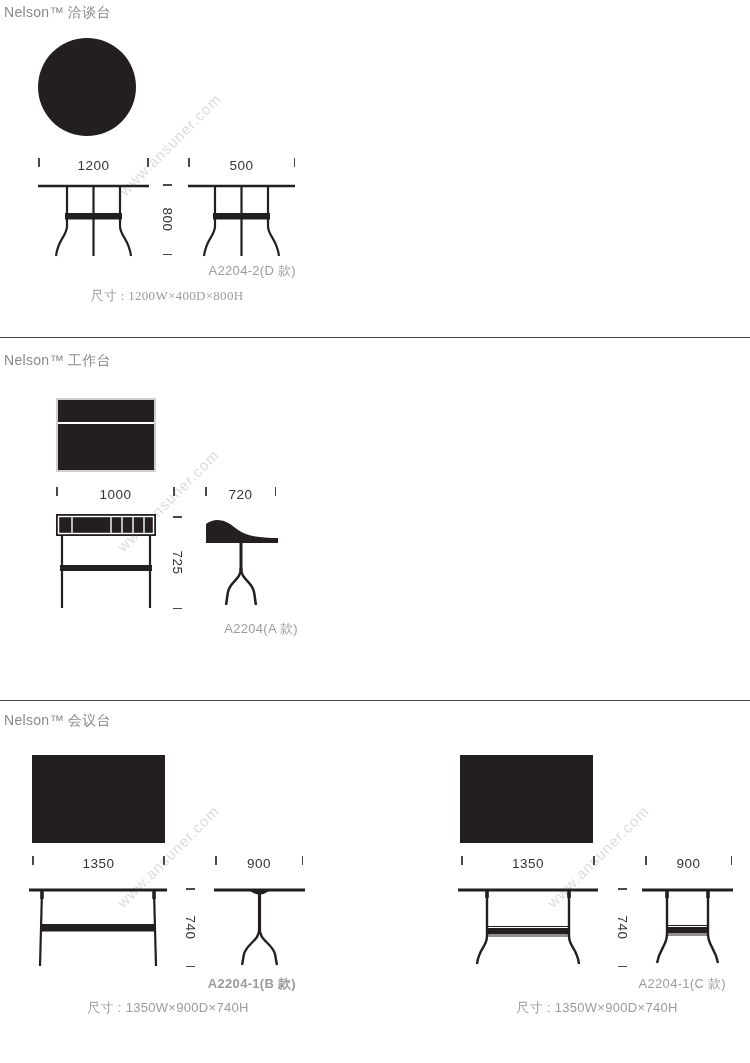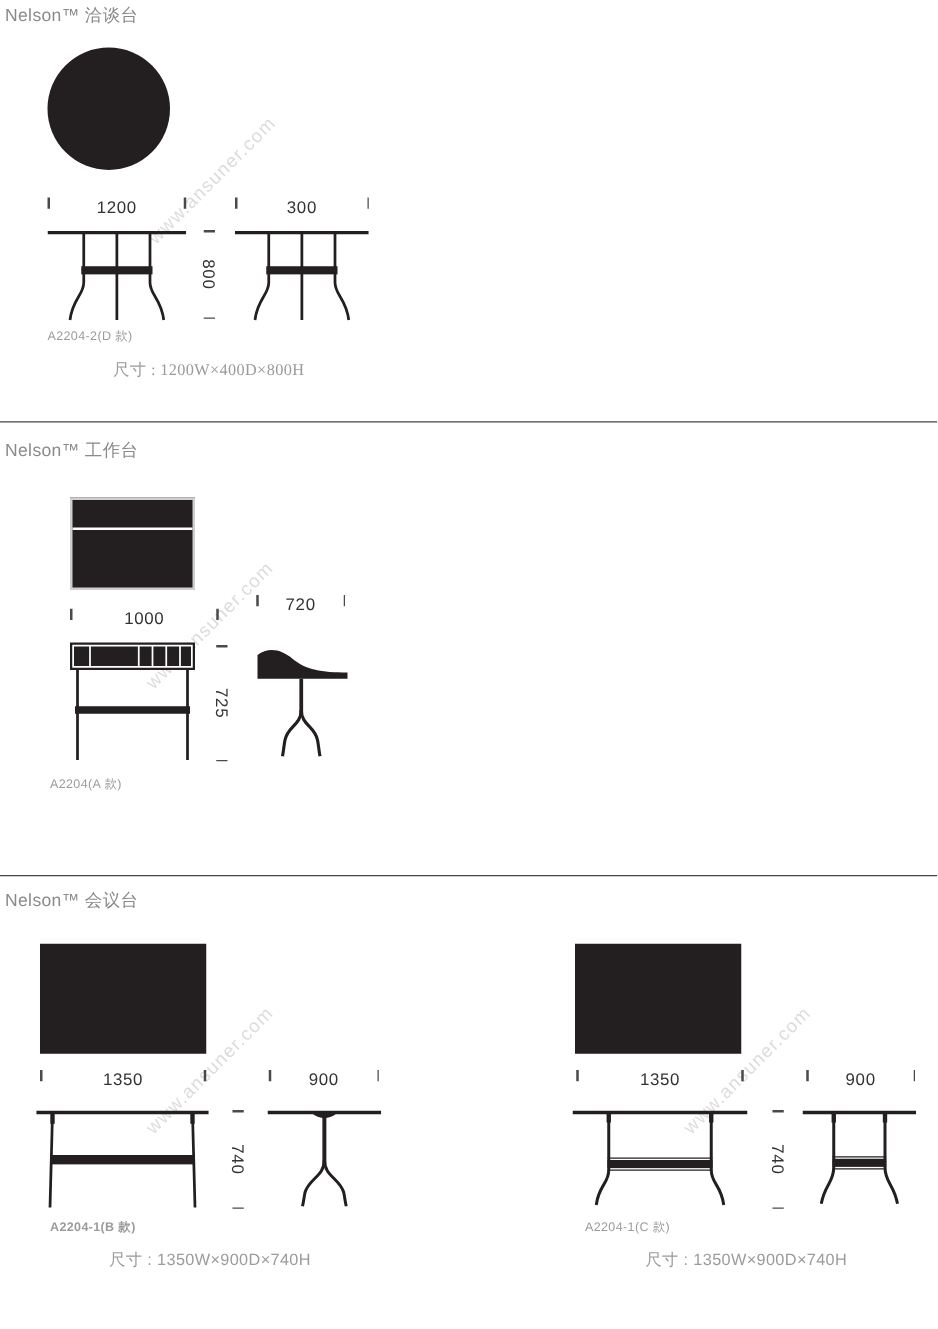--- a/index.html
+++ b/index.html
@@ -13,21 +13,21 @@
   .circle-top{background:#231f20;border-radius:50%;}
   .rect-top{background:#231f20;}
   .rect-top.bordered{border:2px solid #cfcfcf;box-sizing:border-box;}
   .rect-split{position:absolute;left:0;right:0;height:2px;background:#ffffff;}
   .dim-h{display:flex;align-items:flex-start;justify-content:space-between;}
   .tick-v{width:1.5px;height:9px;background:#4a4a4a;}
   .dim-num{font-size:13.5px;color:#333333;font-weight:500;letter-spacing:.5px;white-space:nowrap;}
   .dim-v{display:flex;flex-direction:column;align-items:center;justify-content:space-between;}
   .tick-h{height:1.5px;width:9px;background:#4a4a4a;}
   .rot90{transform:rotate(90deg);}
-  .model-label{font-size:10px;color:#9b9b9b;text-align:left;letter-spacing:.3px;}
+  .model-label{font-size:13px;color:#9b9b9b;text-align:right;letter-spacing:.3px;}
   .size-label{font-size:13px;color:#9b9b9b;text-align:center;letter-spacing:.3px;}
   .watermark{
     font-size:15px;color:#dcdcdc;letter-spacing:1px;text-align:center;
     transform:rotate(-45deg);white-space:nowrap;pointer-events:none;
   }
   svg{display:block;}
 </style>
 </head>
 <body>
 
@@ -39,21 +39,21 @@
 
   <div class="abs watermark" style="left:90px;top:136px;width:160px;">www.ansuner.com</div>
 
   <div class="abs dim-h" style="left:38px;top:158px;width:111px;height:18px;">
     <span class="tick-v"></span>
     <span class="dim-num">1200</span>
     <span class="tick-v"></span>
   </div>
   <div class="abs dim-h" style="left:188px;top:158px;width:107px;height:18px;">
     <span class="tick-v"></span>
-    <span class="dim-num">300</span>
+    <span class="dim-num">500</span>
     <span class="tick-v"></span>
   </div>
 
   <svg class="abs" style="left:38px;top:182px;" width="111" height="76" viewBox="0 0 111 76">
     <line x1="0" y1="4" x2="111" y2="4" stroke="#231f20" stroke-width="2.6"></line>
     <path d="M29,5 L29,44 C29,54 20,57 18,74" fill="none" stroke="#231f20" stroke-width="2.2"></path>
     <line x1="55.5" y1="5" x2="55.5" y2="74" stroke="#231f20" stroke-width="2.2"></line>
     <path d="M82,5 L82,44 C82,54 91,57 93,74" fill="none" stroke="#231f20" stroke-width="2.2"></path>
     <rect x="27" y="31" width="57" height="6.5" fill="#231f20"></rect>
   </svg>
@@ -82,21 +82,21 @@
     <span class="rect-split" style="top:22px;"></span>
   </div>
 
   <div class="abs watermark" style="left:88px;top:492px;width:160px;">www.ansuner.com</div>
 
   <div class="abs dim-h" style="left:56px;top:487px;width:119px;height:18px;">
     <span class="tick-v"></span>
     <span class="dim-num">1000</span>
     <span class="tick-v"></span>
   </div>
-  <div class="abs dim-h" style="left:205px;top:476px;width:71px;height:18px;">
+  <div class="abs dim-h" style="left:205px;top:487px;width:71px;height:18px;">
     <span class="tick-v"></span>
     <span class="dim-num">720</span>
     <span class="tick-v"></span>
   </div>
 
   <svg class="abs" style="left:56px;top:512px;" width="100" height="98" viewBox="0 0 100 98">
     <rect x="0" y="2" width="100" height="22" fill="#231f20"></rect>
     <rect x="2.5" y="4.5" width="95" height="17" fill="none" stroke="#ffffff" stroke-width="1.4"></rect>
     <line x1="16" y1="4.5" x2="16" y2="21.5" stroke="#ffffff" stroke-width="1.4"></line>
     <line x1="55" y1="4.5" x2="55" y2="21.5" stroke="#ffffff" stroke-width="1.4"></line>

